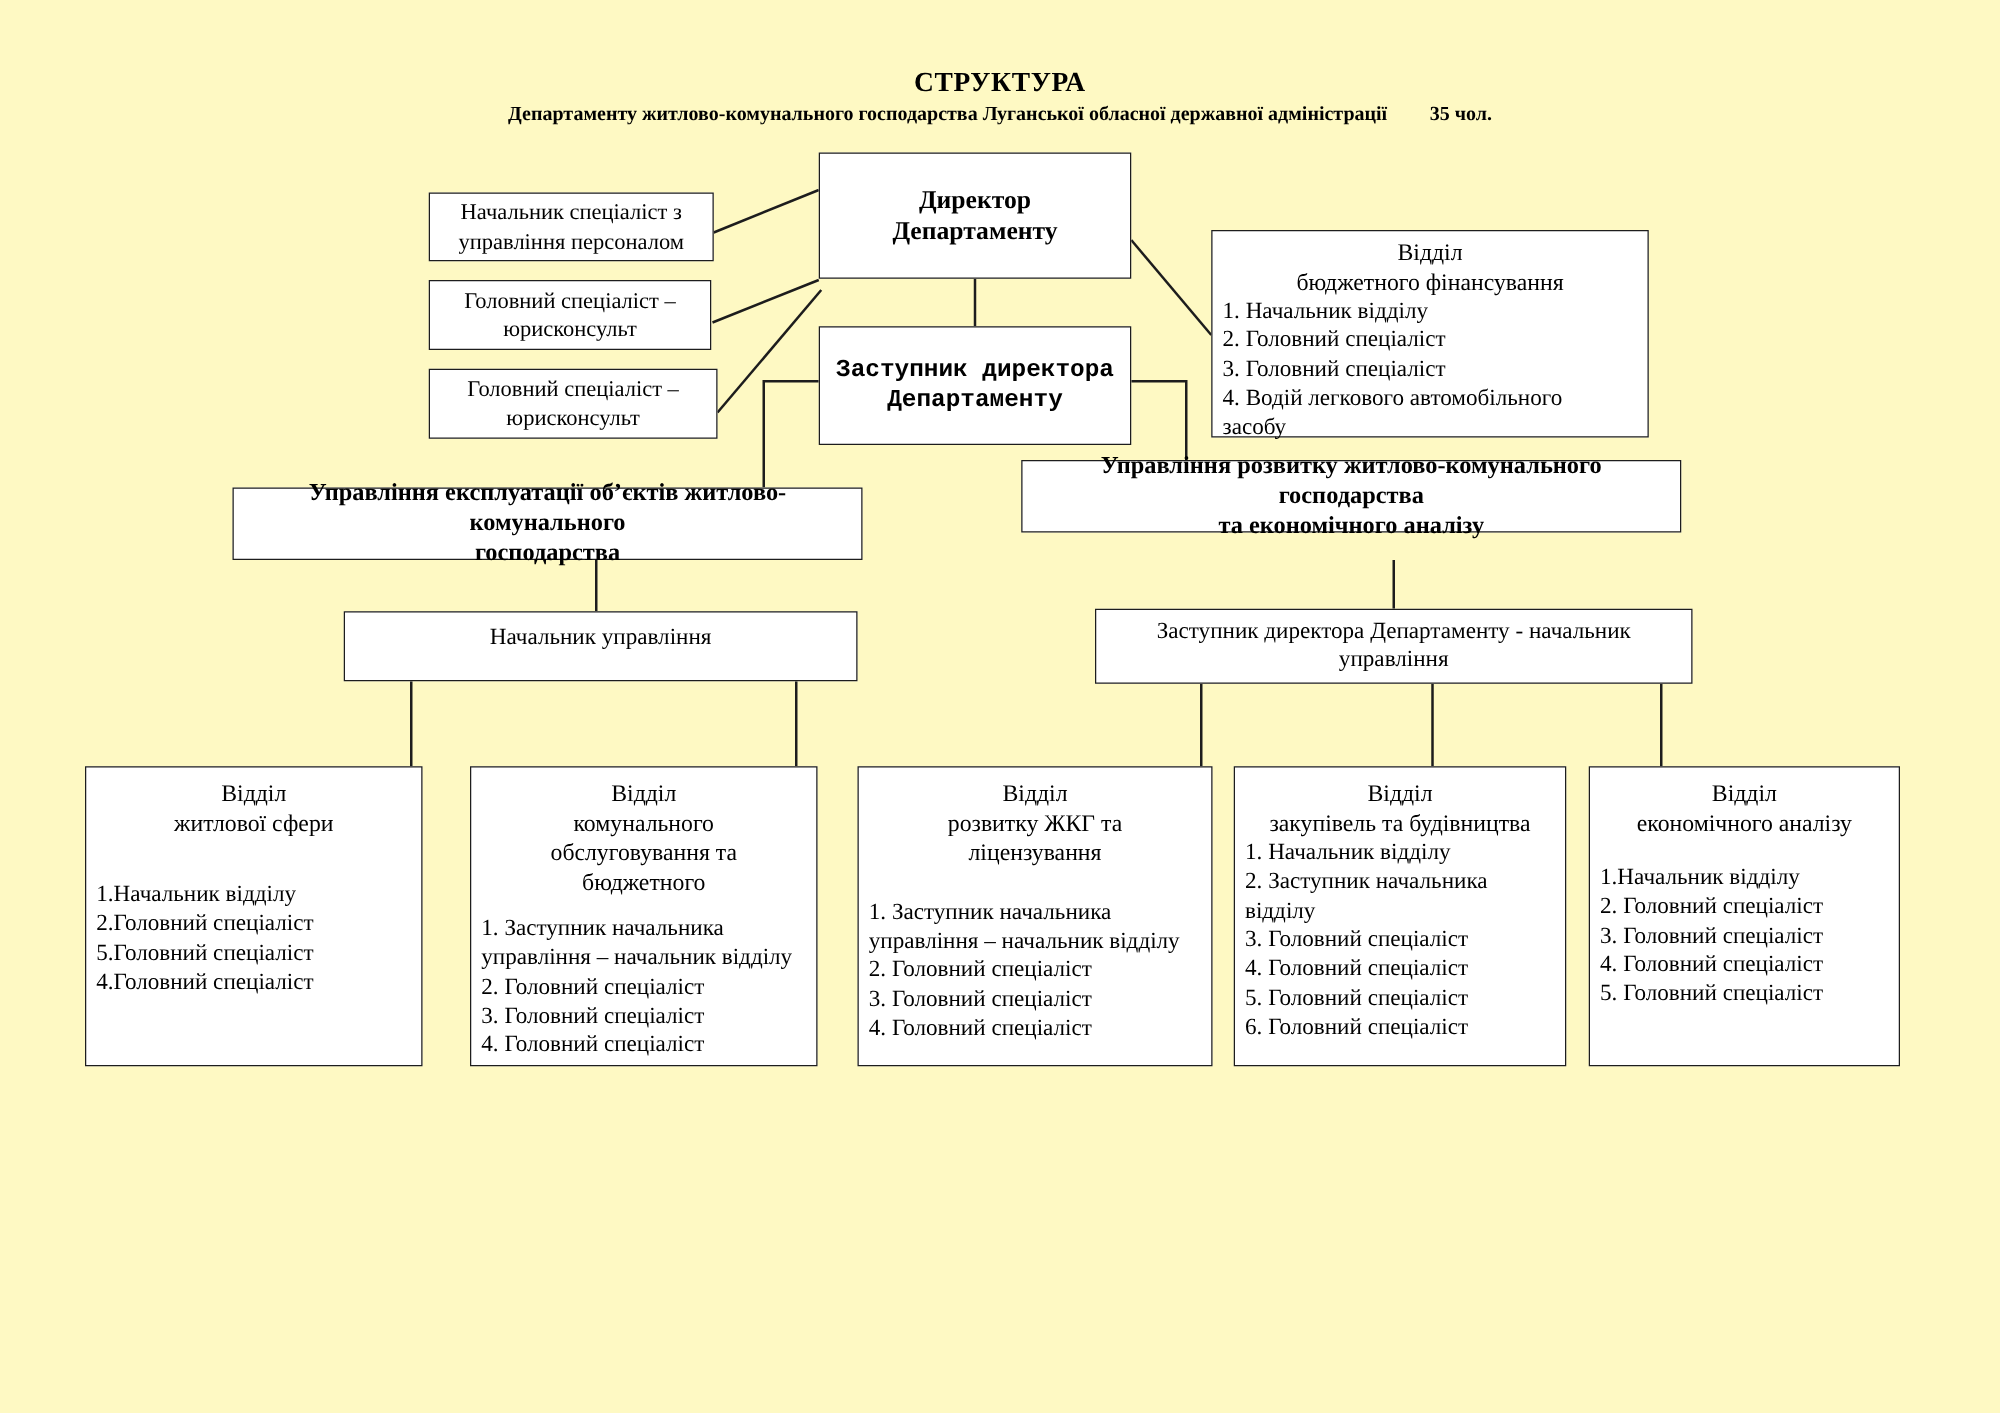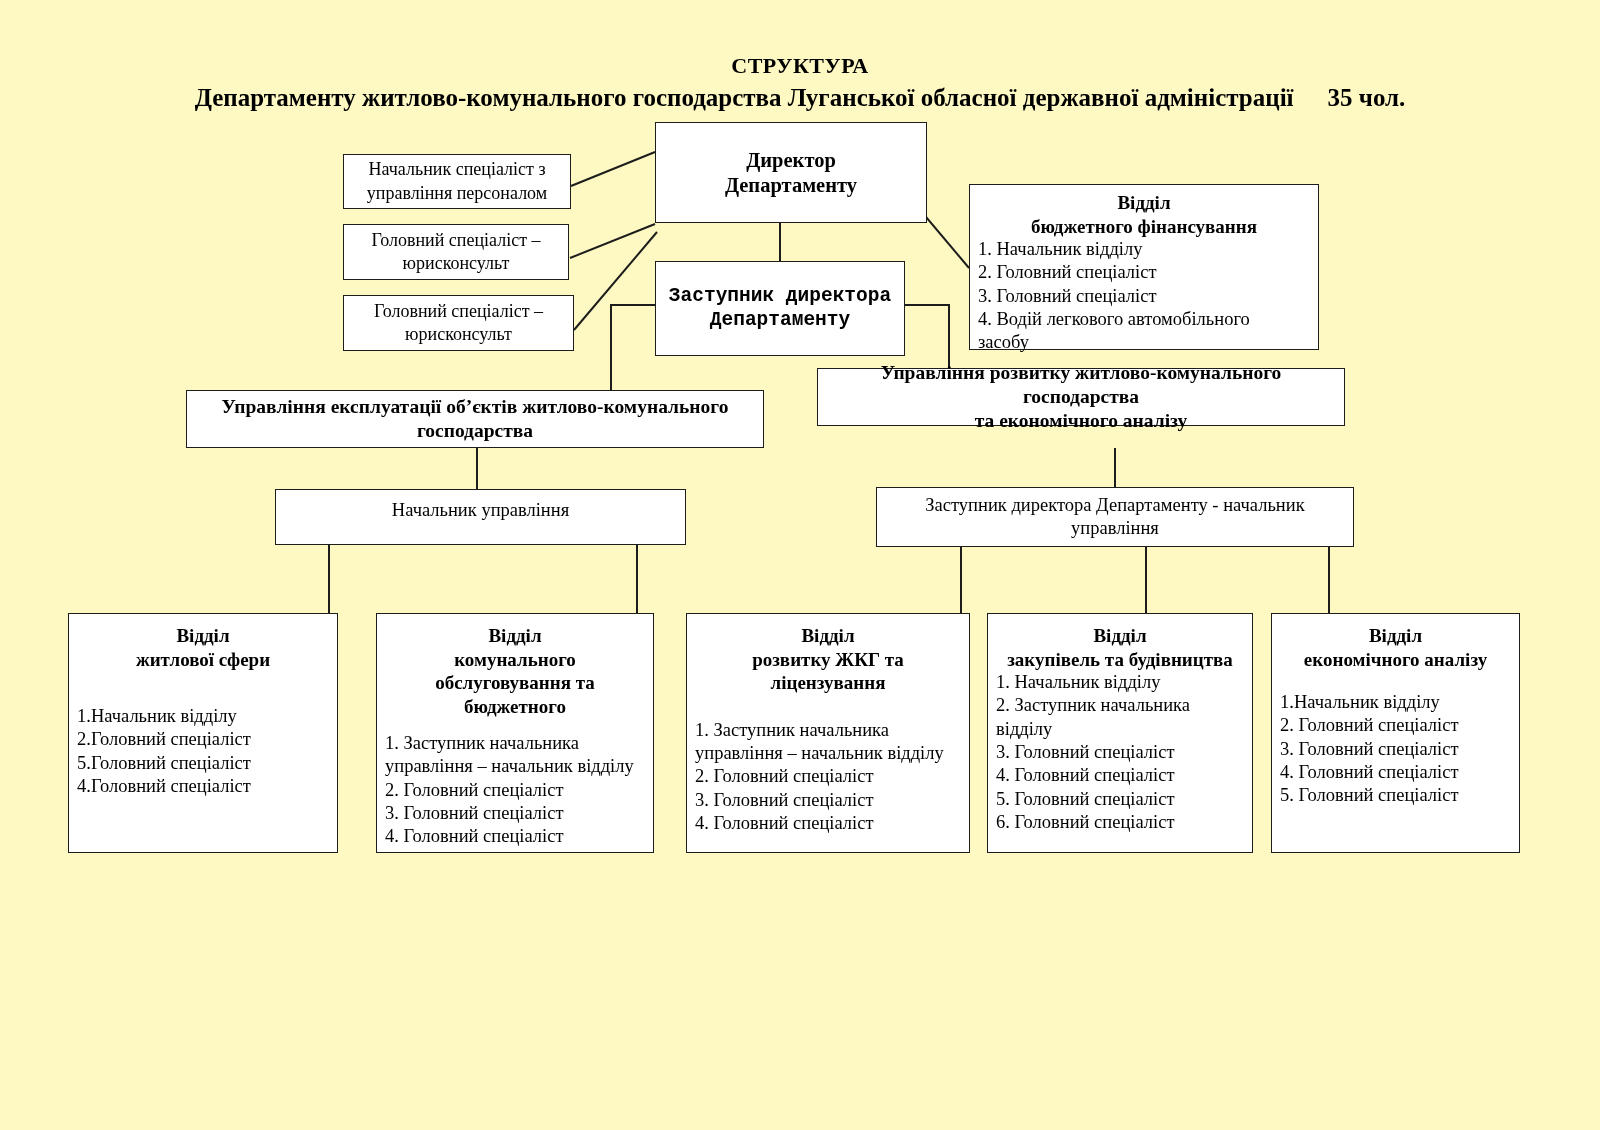--- a/index.html
+++ b/index.html
@@ -28,21 +28,21 @@
     width: 1600px;
     text-align: center;
   }
   .title-main {
     font-size: 22px;
     font-weight: bold;
     letter-spacing: 0.5px;
     line-height: 1.25;
   }
   .title-sub {
-    font-size: 25px;
+    font-size: 16px;
     font-weight: bold;
     line-height: 1.3;
     margin-top: 2px;
     white-space: nowrap;
   }
   .title-count {
     display: inline-block;
     margin-left: 34px;
   }
 
@@ -69,21 +69,21 @@
 
   .t-bold   { font-weight: bold; }
   .t-center { text-align: center; }
 
   .fs-20 { font-size: 20.5px; line-height: 1.22; }
   .fs-19 { font-size: 19.5px; line-height: 1.22; }
   .fs-18 { font-size: 18.5px; line-height: 1.26; }
   .fs-175{ font-size: 18px;  line-height: 1.3; }
 
   .hdr {
-    font-weight: bold;
+    font-weight: normal;
     text-align: center;
     font-size: 19px;
     line-height: 1.24;
   }
   .lst {
     text-align: left;
     font-size: 18.5px;
     line-height: 1.26;
   }
   .lst div { white-space: normal; }
@@ -137,21 +137,21 @@
     <line x1="1115" y1="448" x2="1115" y2="487"></line>
 
     <line x1="329" y1="545" x2="329" y2="613"></line>
     <line x1="637" y1="545" x2="637" y2="613"></line>
 
     <line x1="961" y1="547" x2="961" y2="613"></line>
     <line x1="1146" y1="547" x2="1146" y2="613"></line>
     <line x1="1329" y1="547" x2="1329" y2="613"></line>
   </svg>
 
-  <div class="box center-mid" style="left:655px; top:122px; width:272px; height:101px;">
+  <div class="box center-mid" style="left:655px; top:122px; width:250px; height:101px;">
     <div class="box-inner t-center">
       <div class="fs-20 t-bold">Директор</div>
       <div class="fs-20 t-bold">Департаменту</div>
     </div>
   </div>
 
   <div class="box center-mid" style="left:655px; top:261px; width:250px; height:95px;font-family:Liberation Mono, monospace;">
     <div class="box-inner t-center">
       <div class="fs-19 t-bold">Заступник директора</div>
       <div class="fs-19 t-bold">Департаменту</div>
@@ -186,21 +186,21 @@
       <div class="lst">
         <div>1. Начальник відділу</div>
         <div>2. Головний спеціаліст</div>
         <div>3. Головний спеціаліст</div>
         <div>4. Водій легкового автомобільного</div>
         <div>засобу</div>
       </div>
     </div>
   </div>
 
-  <div class="box center-mid" style="left:186px; top:390px; width:578px; height:58px;">
+  <div class="box center-mid" style="left:186px; top:390px; width:504px; height:58px;">
     <div class="box-inner t-center">
       <div class="fs-19 t-bold">Управління експлуатації об’єктів житлово-комунального</div>
       <div class="fs-19 t-bold">господарства</div>
     </div>
   </div>
 
   <div class="box center-mid" style="left:817px; top:368px; width:528px; height:58px;">
     <div class="box-inner t-center">
       <div class="fs-19 t-bold">Управління розвитку житлово-комунального господарства</div>
       <div class="fs-19 t-bold">та економічного аналізу</div>

